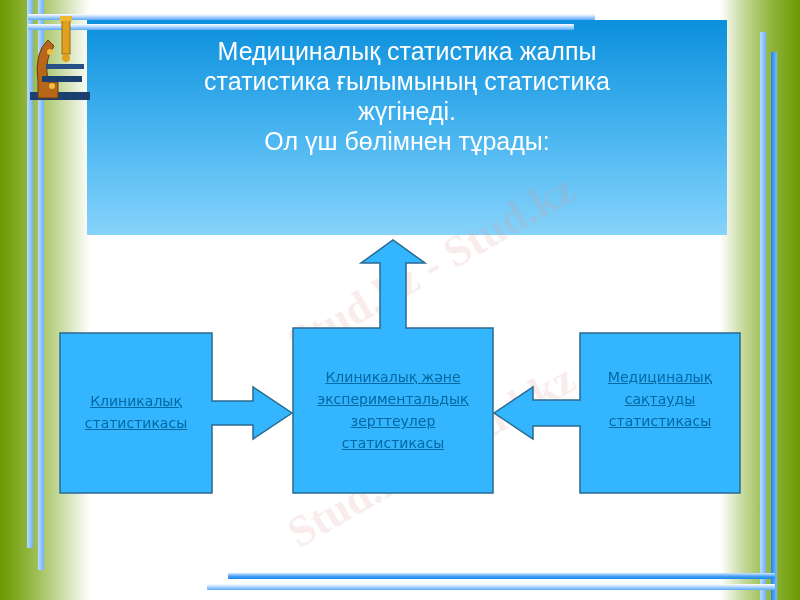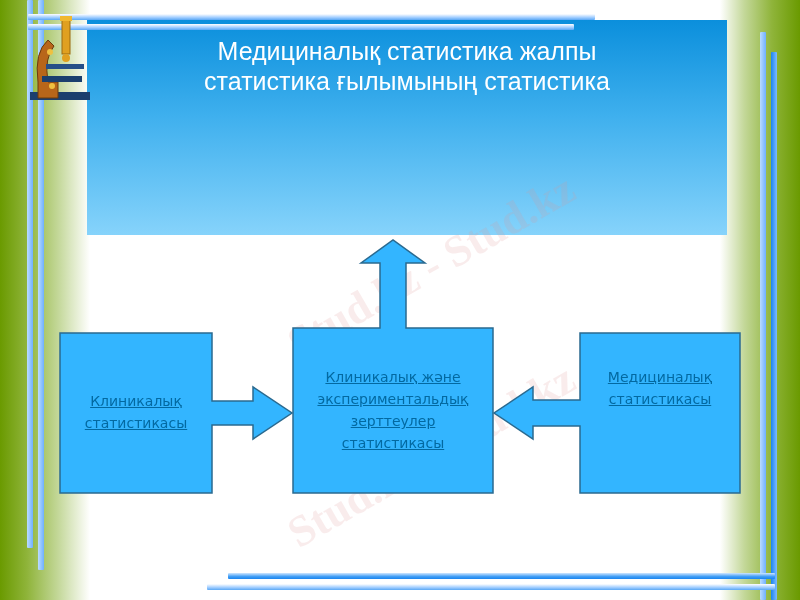--- a/index.html
+++ b/index.html
@@ -28,20 +28,22 @@
 
 <div class="vbar bar-b" style="left:27px; top:0; height:548px;"></div>
 <div class="vbar bar-b" style="left:38px; top:0; height:570px;"></div>
 <div class="vbar bar-b" style="left:760px; top:32px; height:568px;"></div>
 <div class="vbar bar-a" style="left:771px; top:52px; height:548px;"></div>
 
 <div class="title-box">
   <div class="title-text">
     <div>Медициналық статистика жалпы</div>
     <div>статистика ғылымының статистика</div>
+    <div>жүгінеді.</div>
+    <div>Ол үш бөлімнен тұрады:</div>
   </div>
 </div>
 
 <div class="hbar bar-b" style="left:28px; top:14px; width:567px;"></div>
 <div class="hbar bar-b" style="left:28px; top:24px; width:546px;"></div>
 <div class="hbar bar-a" style="left:228px; top:573px; width:547px;"></div>
 <div class="hbar bar-b" style="left:207px; top:584px; width:568px;"></div>
 
 <div class="wm" style="left:270px; top:240px;">Stud.kz - Stud.kz</div>
 <div class="wm" style="left:270px; top:430px;">Stud.kz - Stud.kz</div>
@@ -71,14 +73,15 @@
   <div>статистикасы</div>
 </div>
 <div class="label" style="left:295px; top:366px; width:196px;">
   <div>Клиникалық және</div>
   <div>экспериментальдық</div>
   <div>зерттеулер</div>
   <div>статистикасы</div>
 </div>
 <div class="label" style="left:582px; top:366px; width:156px;">
   <div>Медициналық</div>
+  <div>сақтауды</div>
   <div>статистикасы</div>
 </div>
 
 </body></html>

